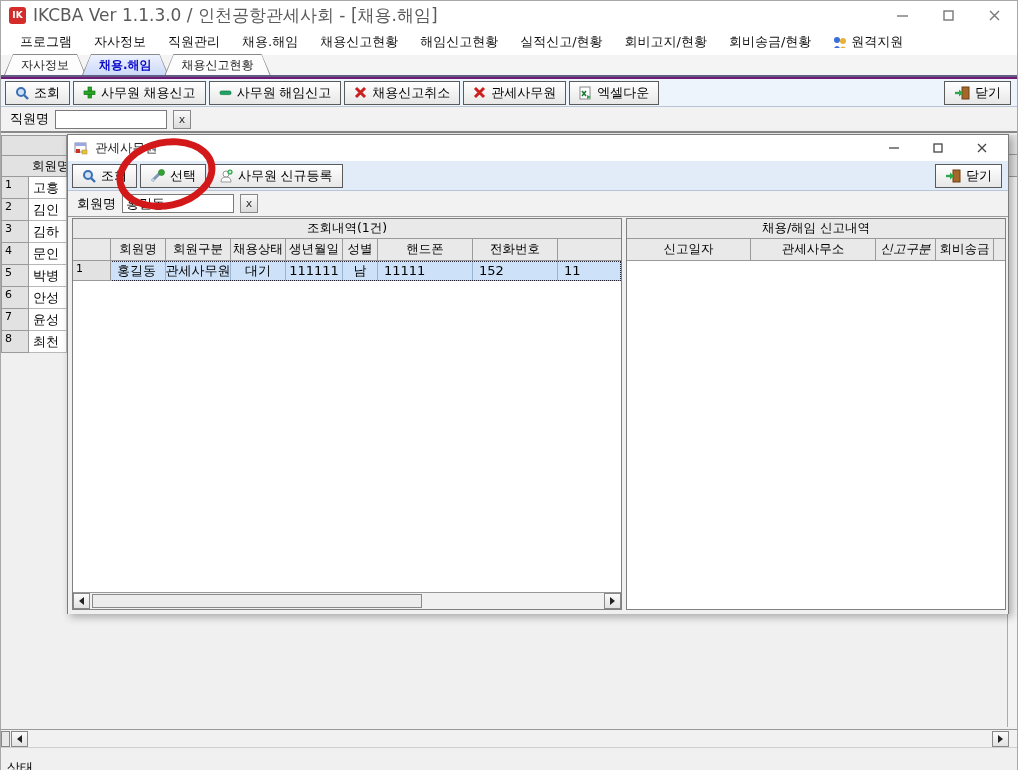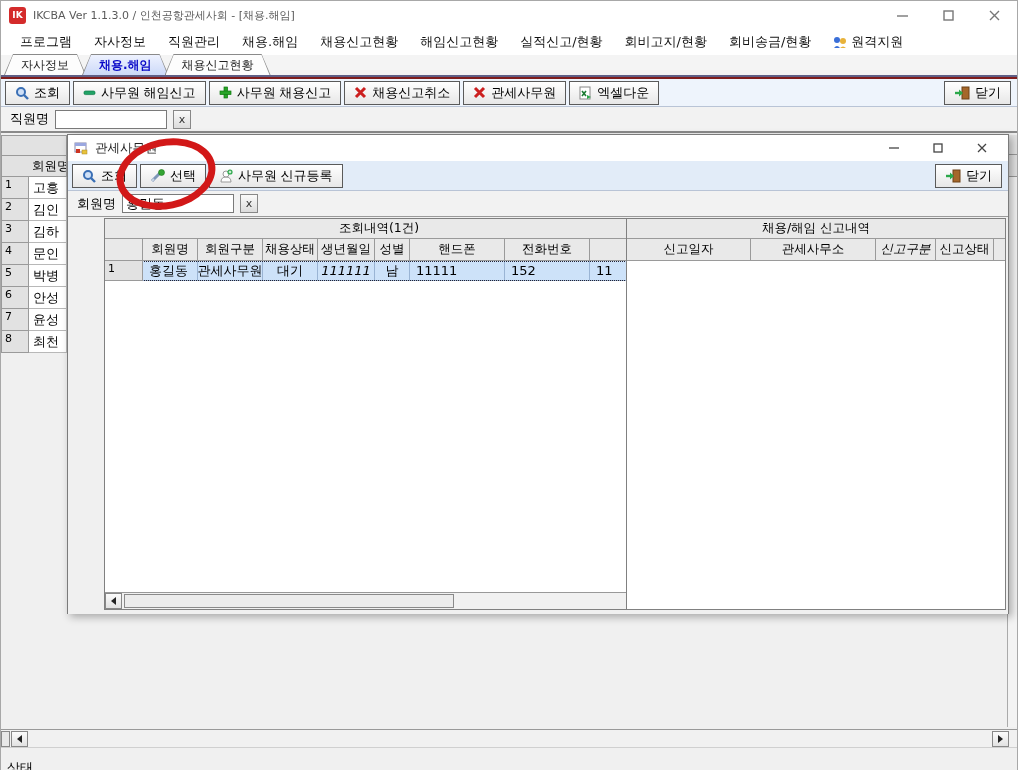--- a/index.html
+++ b/index.html
@@ -1,23 +1,23 @@
 <!DOCTYPE html>
 <html><head>
 <meta charset="utf-8">
 <style>
   * { margin:0; padding:0; box-sizing:border-box; }
   html,body { width:1018px; height:770px; overflow:hidden; }
   body { font-family:"DejaVu Sans","Liberation Sans",sans-serif; font-size:12px; background:#fff; position:relative; }
-  .window { position:absolute; inset:0; background:#7f1d1d; border:1px solid #a8a8a8; }
+  .window { position:absolute; inset:0; background:#701a75; border:1px solid #a8a8a8; }
 
   
   .titlebar { position:absolute; left:0; top:0; width:100%; height:28px; background:#fff; display:flex; align-items:center; padding-left:8px; }
   .app-logo { width:17px; height:17px; background:#d42b2b; border-radius:3px; color:#fff; font-size:9px; font-weight:bold; display:flex; align-items:center; justify-content:center; margin-right:7px; }
-  .title-text { color:#5a5a5a; font-size:11px; }
+  .title-text { color:#5a5a5a; font-size:17px; }
   .win-controls { position:absolute; right:0; top:0; height:28px; display:flex; }
   .win-btn { width:46px; height:28px; display:flex; align-items:center; justify-content:center; color:#777; }
 
   
   .menubar { position:absolute; left:0; top:28px; width:100%; height:26px; background:#fff; display:flex; align-items:center; padding-left:8px; }
   .menu-item { padding:0 11px; font-size:13px; color:#111; display:flex; align-items:center; gap:4px; }
 
   
   .tabstrip { position:absolute; left:0; top:54px; width:100%; height:22px; background:#f4f4f4; border-bottom:2px solid #5f5f86; display:flex; align-items:flex-end; padding-left:3px; }
   .tab { height:21px; padding:1px 1px 0 1px; background:#8a8a8a; clip-path:polygon(9px 0, calc(100% - 9px) 0, 100% 100%, 0 100%); margin-right:-4px; }
@@ -65,21 +65,21 @@
   .dialog { position:absolute; left:66px; top:133px; width:942px; height:480px; background:#fff; border:1px solid #7b7b7b; box-shadow:3px 3px 8px rgba(0,0,0,.3); z-index:10; }
   .dlg-titlebar { position:absolute; left:0; top:0; width:100%; height:26px; background:#fff; display:flex; align-items:center; padding-left:6px; gap:6px; }
   .dlg-title { font-size:12.5px; color:#222; }
   .dlg-controls { position:absolute; right:4px; top:0; height:26px; display:flex; }
   .dlg-winbtn { width:44px; height:26px; display:flex; align-items:center; justify-content:center; color:#444; }
   .dlg-toolbar { position:absolute; left:0; top:26px; width:100%; height:30px; background:#e2ecf8; border-bottom:1px solid #b9c4d6; display:flex; align-items:center; padding-left:4px; gap:3px; }
   .dlg-filter { position:absolute; left:0; top:56px; width:100%; height:26px; background:#f2f2f2; border-bottom:1px solid #9a9a9a; display:flex; align-items:center; padding-left:9px; gap:6px; }
   .dlg-body { position:absolute; left:0; top:82px; width:100%; height:397px; background:#f0f0f0; }
 
   .panel { position:absolute; top:1px; height:392px; background:#fff; border:1px solid #808080; }
-  .panel-left { left:4px; width:550px;margin-left:32px; }
+  .panel-left { left:4px; width:550px; }
   .panel-right { left:558px; width:380px; }
   .grid-caption { height:20px; background:#e9e9e9; border-bottom:1px solid #9a9a9a; display:flex; align-items:center; justify-content:center; font-size:12.5px; }
   .ghr { display:flex; height:22px; }
   .ghc { background:#e9e9e9; border-right:1px solid #9a9a9a; border-bottom:1px solid #9a9a9a; display:flex; align-items:center; justify-content:center; font-size:12.5px; overflow:hidden; }
   .drow { display:flex; height:20px; outline:1px dotted #223; outline-offset:-1px; }
   .dnum { width:38px; background:#e2e2e2; border-right:1px solid #9a9a9a; border-bottom:1px solid #9a9a9a; font-size:11px; padding:1px 0 0 3px; position:relative; }
   .dcell { background:#cde2f9; border-right:1px solid #9ab4d4; border-bottom:1px solid #9ab4d4; font-size:13px; display:flex; align-items:center; justify-content:center; overflow:hidden; white-space:nowrap; }
   .dcell.al { justify-content:flex-start; padding-left:6px; }
   .panel-hscroll { position:absolute; left:0; bottom:0; width:100%; height:17px; }
 
@@ -174,33 +174,33 @@
           <svg width="14" height="14">
             <circle cx="6" cy="6" r="4" fill="#cfe0f7" stroke="#3a6fb5" stroke-width="2"></circle>
             <line x1="9" y1="9" x2="13" y2="13" stroke="#3a6fb5" stroke-width="2.4"></line>
           </svg>
         </span>
       <span>조회</span>
     </button>
     <button class="btn">
       <span>
           <svg width="13" height="13">
-            <rect x="1" y="5" width="11" height="3.6" rx="1.4" fill="#21a366" stroke="#0e7a48" stroke-width="0.7"></rect>
-          </svg>
-        </span>
-      <span>사무원 해임신고</span>
-    </button>
-    <button class="btn">
-      <span>
-          <svg width="13" height="13">
             <rect x="5" y="1" width="3.6" height="11" fill="#28a428" stroke="#117a11" stroke-width="0.7"></rect>
             <rect x="1" y="5" width="11" height="3.6" fill="#28a428" stroke="#117a11" stroke-width="0.7"></rect>
           </svg>
         </span>
       <span>사무원 채용신고</span>
+    </button>
+    <button class="btn">
+      <span>
+          <svg width="13" height="13">
+            <rect x="1" y="5" width="11" height="3.6" rx="1.4" fill="#21a366" stroke="#0e7a48" stroke-width="0.7"></rect>
+          </svg>
+        </span>
+      <span>사무원 해임신고</span>
     </button>
     <button class="btn">
       <span>
           <svg width="13" height="13">
             <path d="M2 2 L11 11 M11 2 L2 11" stroke="#cc2020" stroke-width="3"></path>
           </svg>
         </span>
       <span>채용신고취소</span>
     </button>
     <button class="btn">
@@ -391,21 +391,21 @@
           <div class="ghc" style="width:35px;">성별</div>
           <div class="ghc" style="width:95px;text-align:center;">핸드폰</div>
           <div class="ghc" style="width:85px;">전화번호</div>
           <div class="ghc" style="flex:1; border-right:none;"></div>
         </div>
         <div class="drow">
           <div class="dnum">1</div>
           <div class="dcell al" style="width:55px;">홍길동</div>
           <div class="dcell" style="width:65px;">관세사무원</div>
           <div class="dcell" style="width:55px;">대기</div>
-          <div class="dcell" style="width:57px;font-style:italic;">111111</div>
+          <div class="dcell" style="width:57px;">111111</div>
           <div class="dcell" style="width:35px;">남</div>
           <div class="dcell al" style="width:95px;">11111</div>
           <div class="dcell al" style="width:85px;">152</div>
           <div class="dcell al" style="flex:1; border-right:none;">11</div>
         </div>
         <div class="hscroll panel-hscroll">
           <div class="scroll-btn">
               <span class="arr-left"></span>
             </div>
           <div class="scroll-thumb" style="width:330px; margin-left:2px;"></div>
@@ -415,21 +415,21 @@
             </div>
         </div>
       </div>
 
       <div class="panel panel-right">
         <div class="grid-caption">채용/해임 신고내역</div>
         <div class="ghr">
           <div class="ghc" style="width:124px;font-family:Liberation Mono, monospace;">신고일자</div>
           <div class="ghc" style="width:125px;">관세사무소</div>
           <div class="ghc" style="width:60px;font-style:italic;">신고구분</div>
-          <div class="ghc" style="width:58px;">신고상태</div>
+          <div class="ghc" style="width:58px;">회비송금</div>
           <div class="ghc" style="flex:1; border-right:none;"></div>
         </div>
       </div>
 
     </div>
   </div>
 
   <div class="annotation-ellipse"></div>
 
 </div>

